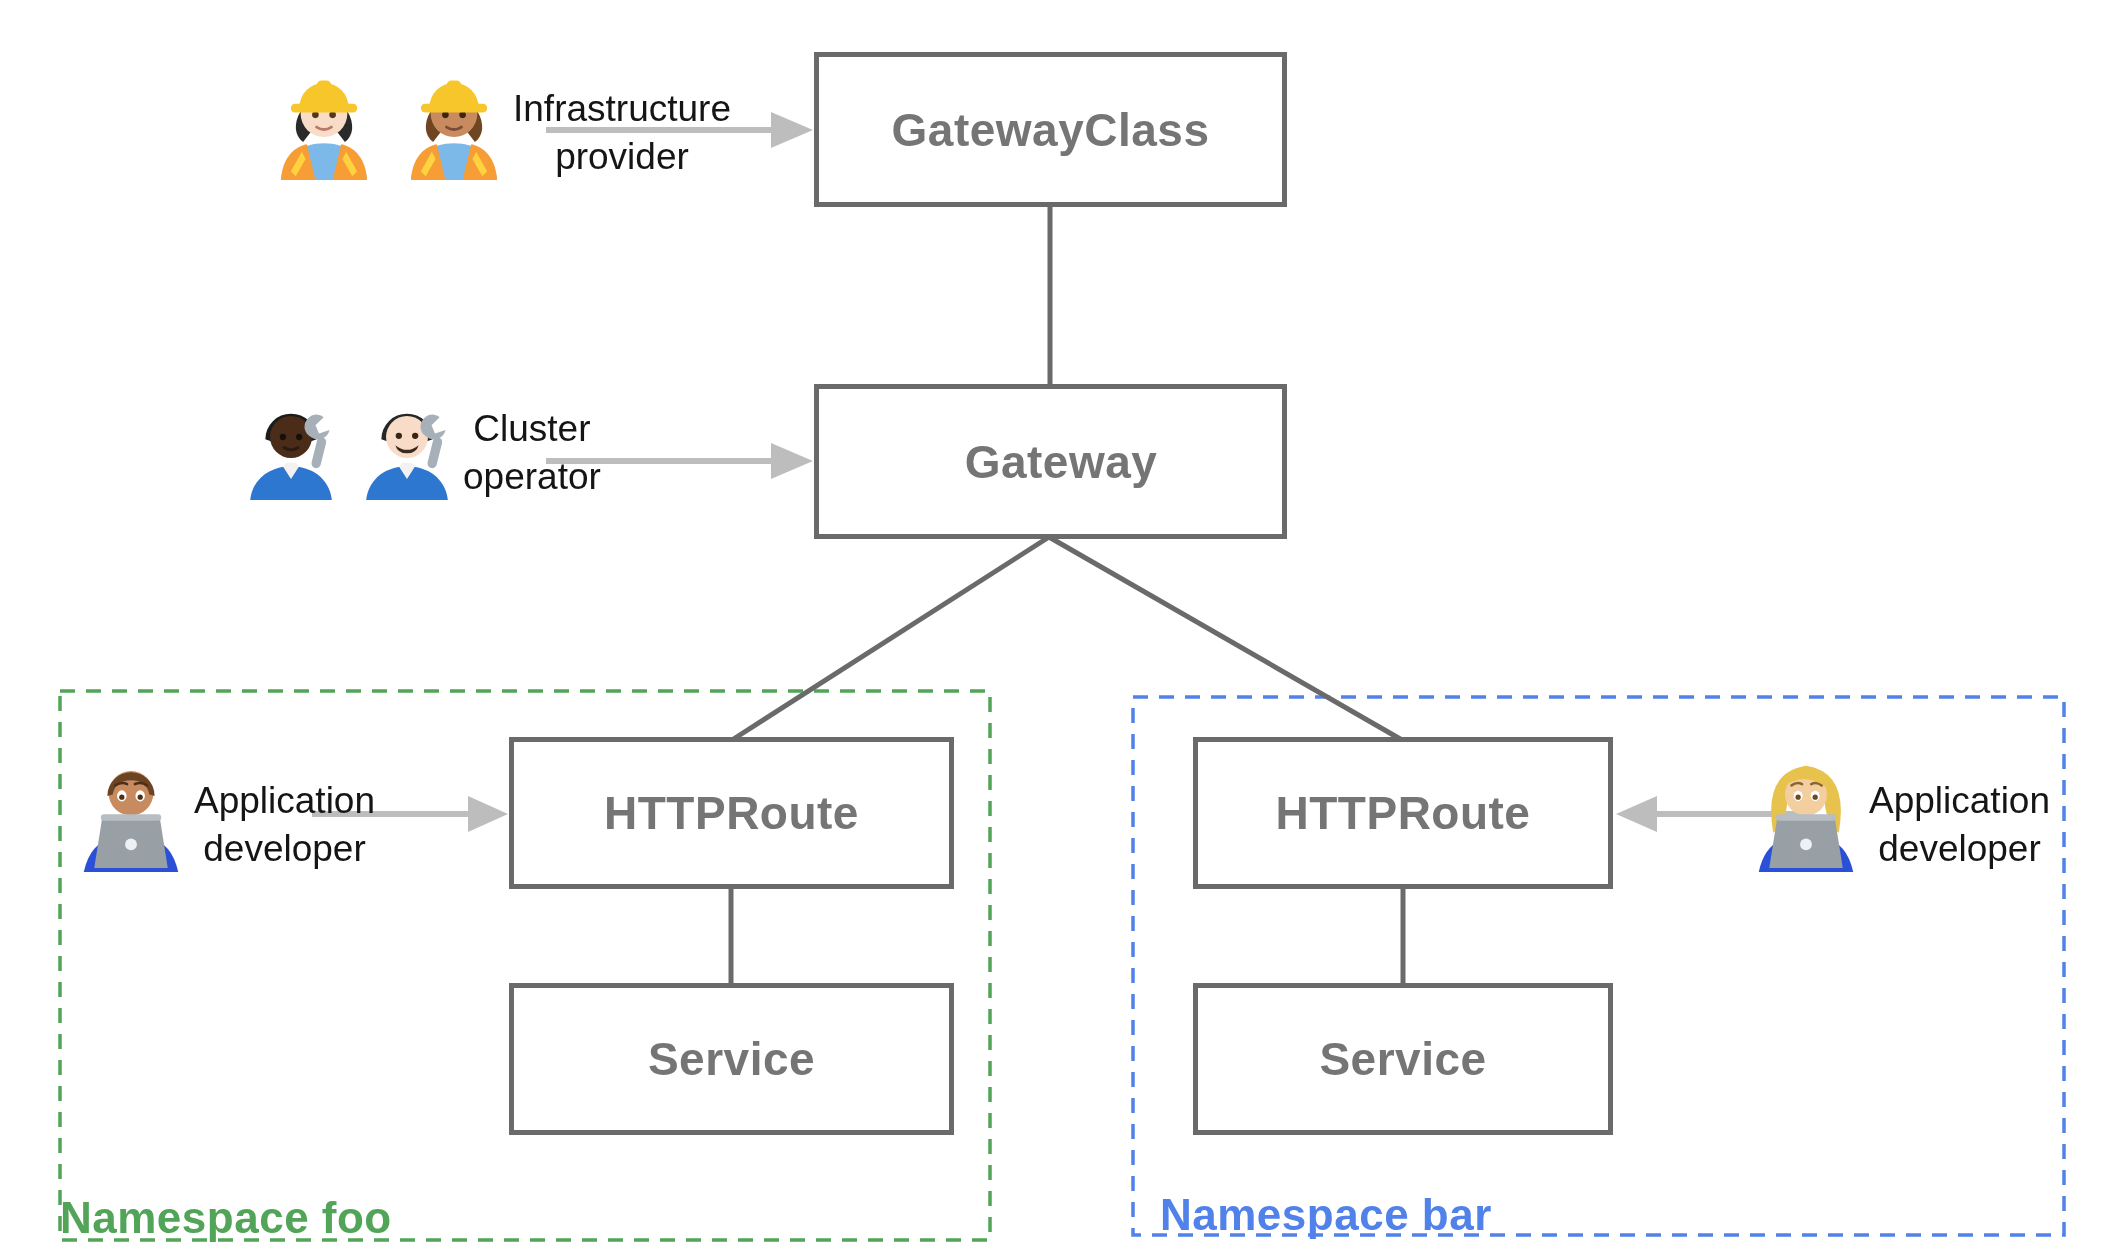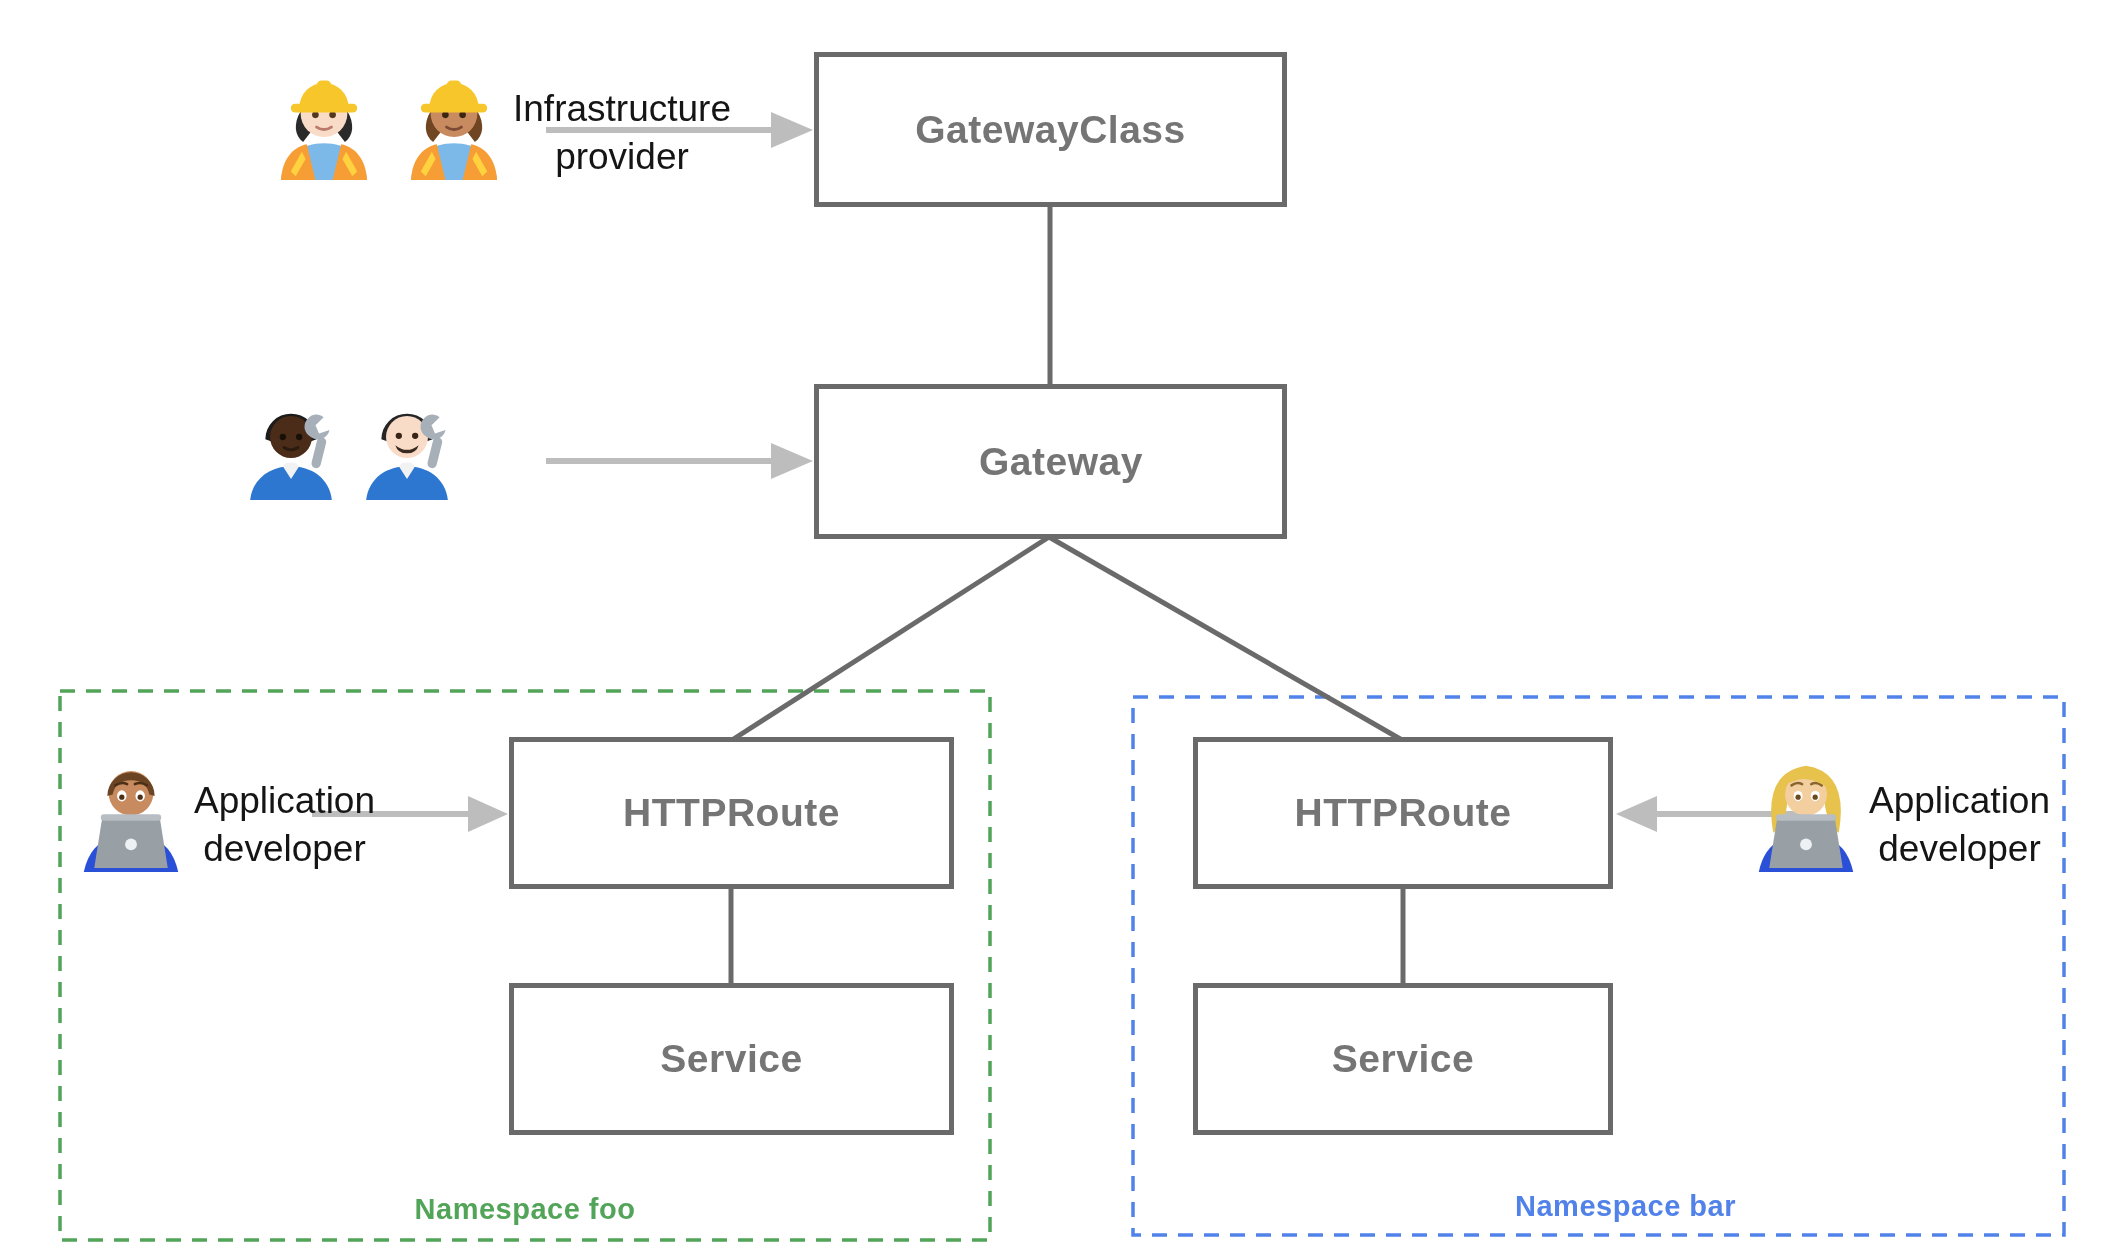--- a/index.html
+++ b/index.html
@@ -22,26 +22,26 @@
   }
   .wires{position:absolute;left:0;top:0;z-index:1;}
   .node{
     position:absolute;z-index:2;
     background:#fff;
     border:5px solid var(--node-border);
     display:flex;align-items:center;justify-content:center;
     box-sizing:border-box;
   }
   .node-label{
-    font-size:39px;font-weight:700;color:var(--node-text);
+    font-size:46px;font-weight:700;color:var(--node-text);
     letter-spacing:.5px;white-space:nowrap;
   }
   .ns-label{
     position:absolute;z-index:3;
-    font-size:29px;font-weight:700;text-align:center;letter-spacing:.5px;
+    font-size:44px;font-weight:700;letter-spacing:.5px;
   }
   .ns-label.foo{color:var(--ns-foo);}
   .ns-label.bar{color:var(--ns-bar);}
   .actor{
     position:absolute;z-index:2;
     display:flex;flex-direction:row;align-items:flex-end;
   }
   .actor-icons{display:flex;align-items:flex-end;justify-content:center;}
   .actor-label{
     margin-top:10px;
@@ -171,20 +171,21 @@
         <circle cx="48" cy="42" r="18" fill="#f9dcc8"></circle>
         <circle cx="41" cy="41" r="2.7" fill="#382515"></circle>
         <circle cx="55" cy="41" r="2.7" fill="#382515"></circle>
         <path d="M38 49 q10 8 20 0 q-2 7 -10 7 q-8 0 -10 -7 Z" fill="#3a2a20"></path>
         <g fill="#a7b0b8">
           <rect x="68" y="42" width="8" height="27" rx="4" transform="rotate(14 72 55)"></rect>
           <path d="M61 28 a10 10 0 0 1 15 -3 L69 32 L72 39 L81 36 a10 10 0 0 1 -16 6 a10 10 0 0 1 -4 -14 Z"></path>
         </g>
       </svg>
     </div>
+    <div class="actor-label">Cluster operator</div>
   </div>
 
   <div class="actor" style="left:68px;top:746px;width:300px;">
     <div class="actor-icons">
       <svg class="person" width="126" height="126" viewBox="0 0 96 96">
         <circle cx="48" cy="36" r="17" fill="#c88b5f"></circle>
         <path d="M30 38 a18 18 0 0 1 36 0 L62 37 Q60 26 48 26 Q36 26 34 37 Z" fill="#6b4423"></path>
         <ellipse cx="41" cy="38" rx="3.6" ry="4.2" fill="#ffffff"></ellipse>
         <ellipse cx="55" cy="38" rx="3.6" ry="4.2" fill="#ffffff"></ellipse>
         <circle cx="41" cy="39" r="2" fill="#4d2f16"></circle>

